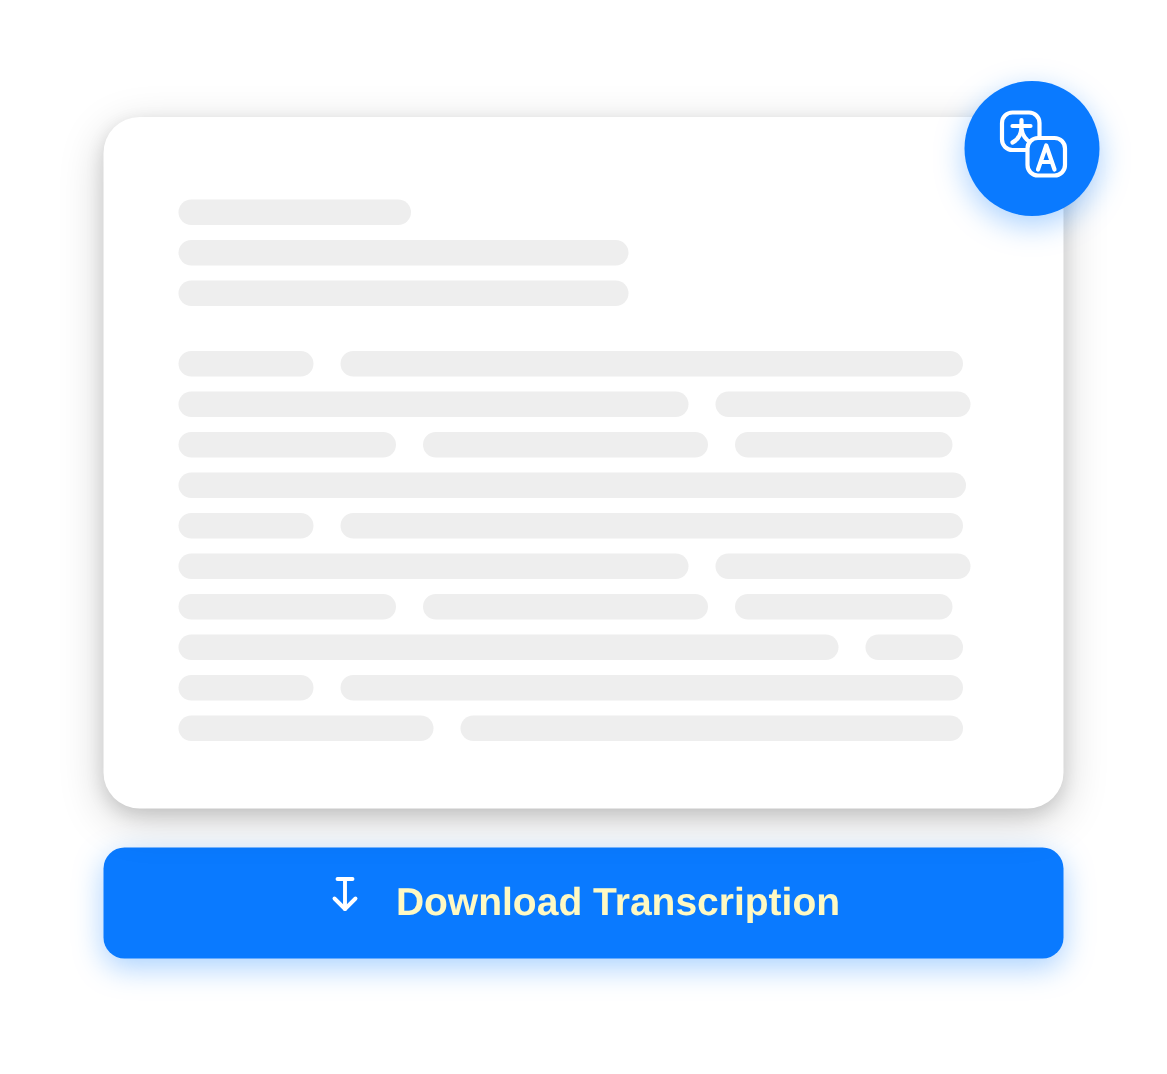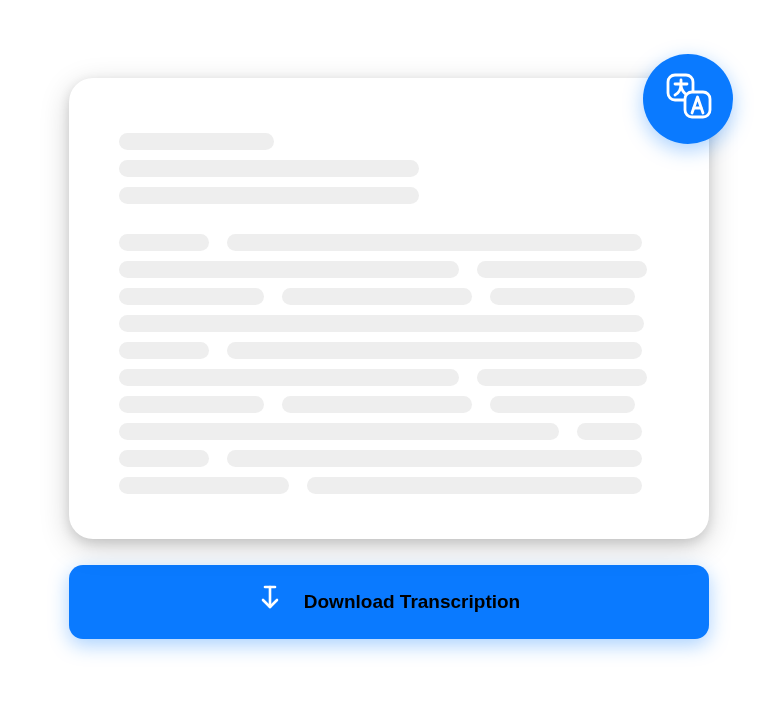--- a/index.html
+++ b/index.html
@@ -64,23 +64,23 @@
     }
     .gap {
       height: 10px;
     }
     .download-btn {
       margin-top: 26px;
       width: 100%;
       height: 74px;
       border-radius: 14px;
       background: #0a7aff;
-      color: #000000;
+      color: #fef9c3;
       border: none;
-      font-size: 19px;
+      font-size: 26px;
       font-weight: 600;
       display: flex;
       align-items: center;
       justify-content: center;
       gap: 22px;
       cursor: pointer;
       box-shadow: 0 6px 20px rgba(10, 122, 255, 0.35);
     }
     .download-btn svg {
       width: 24px;

